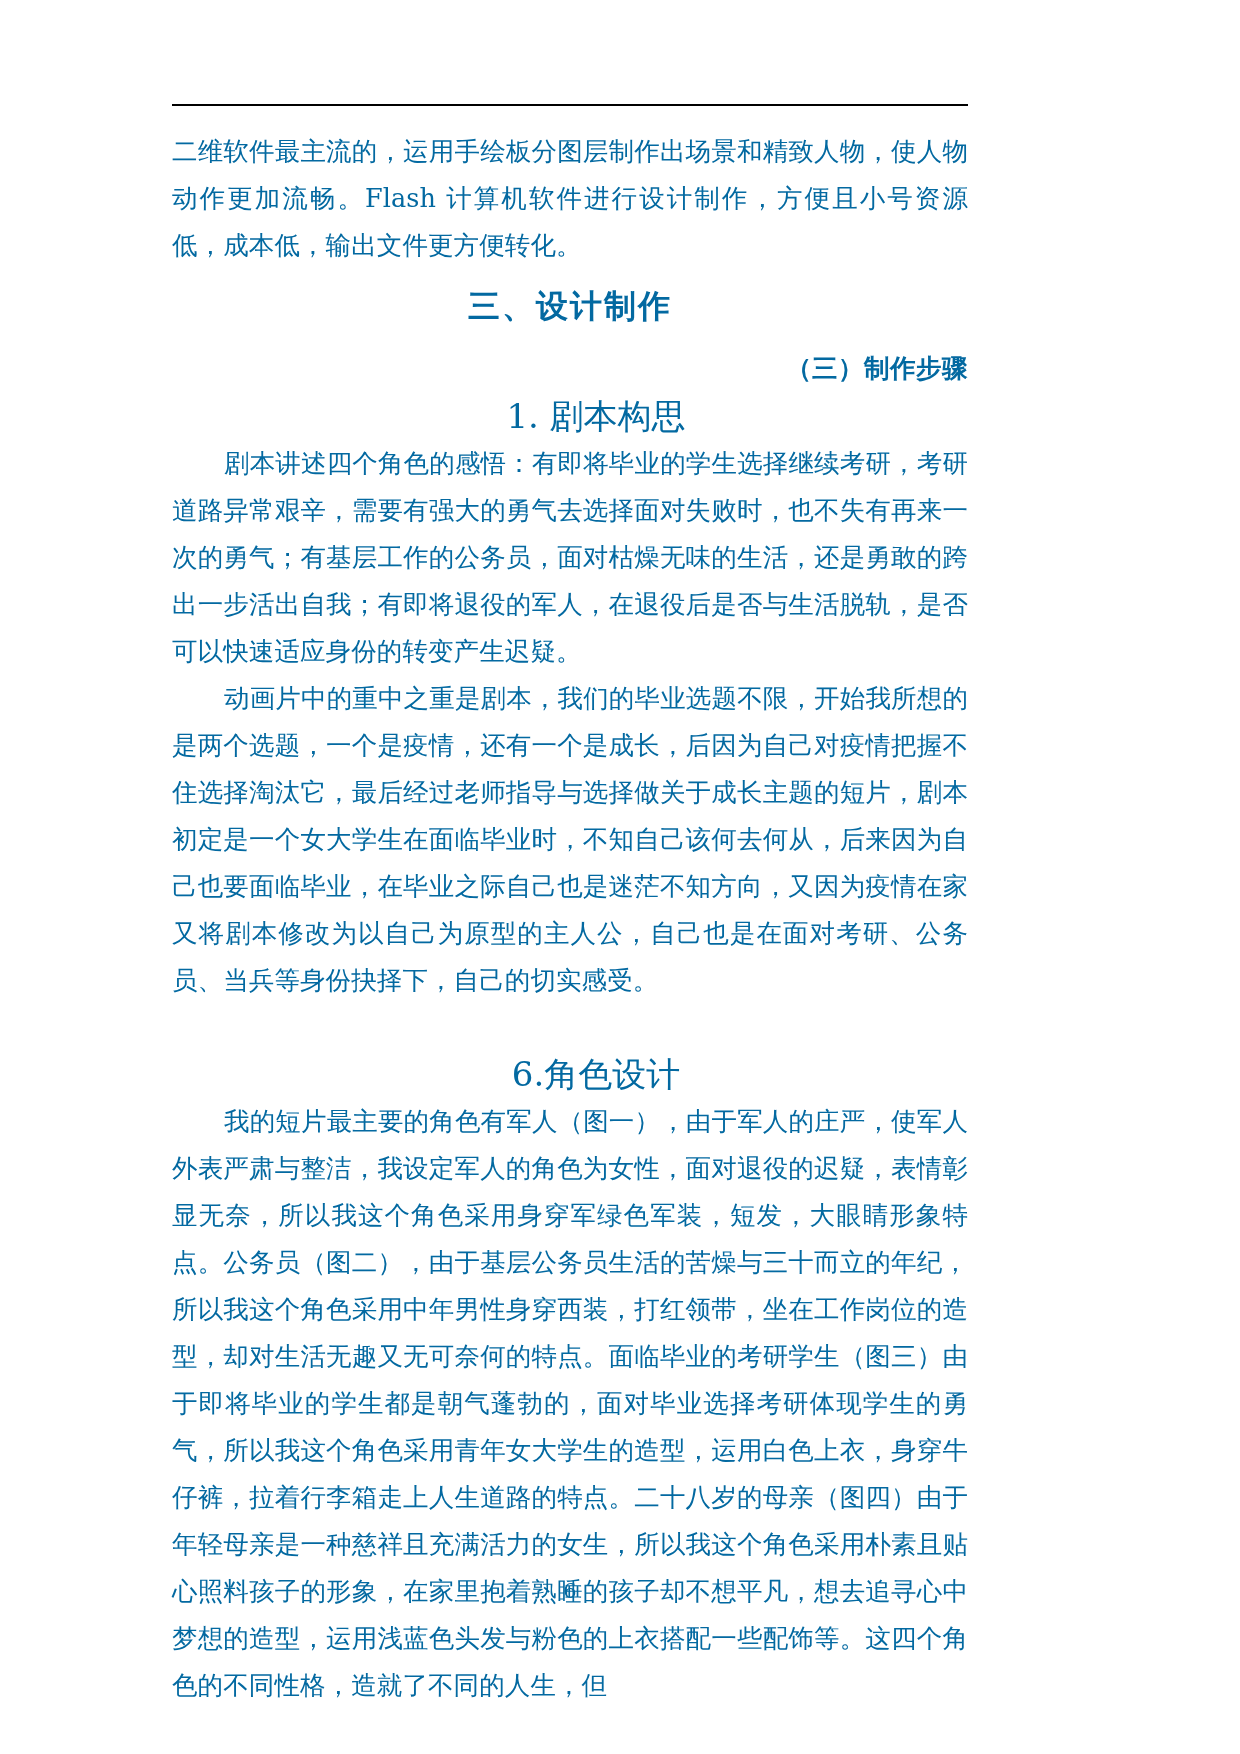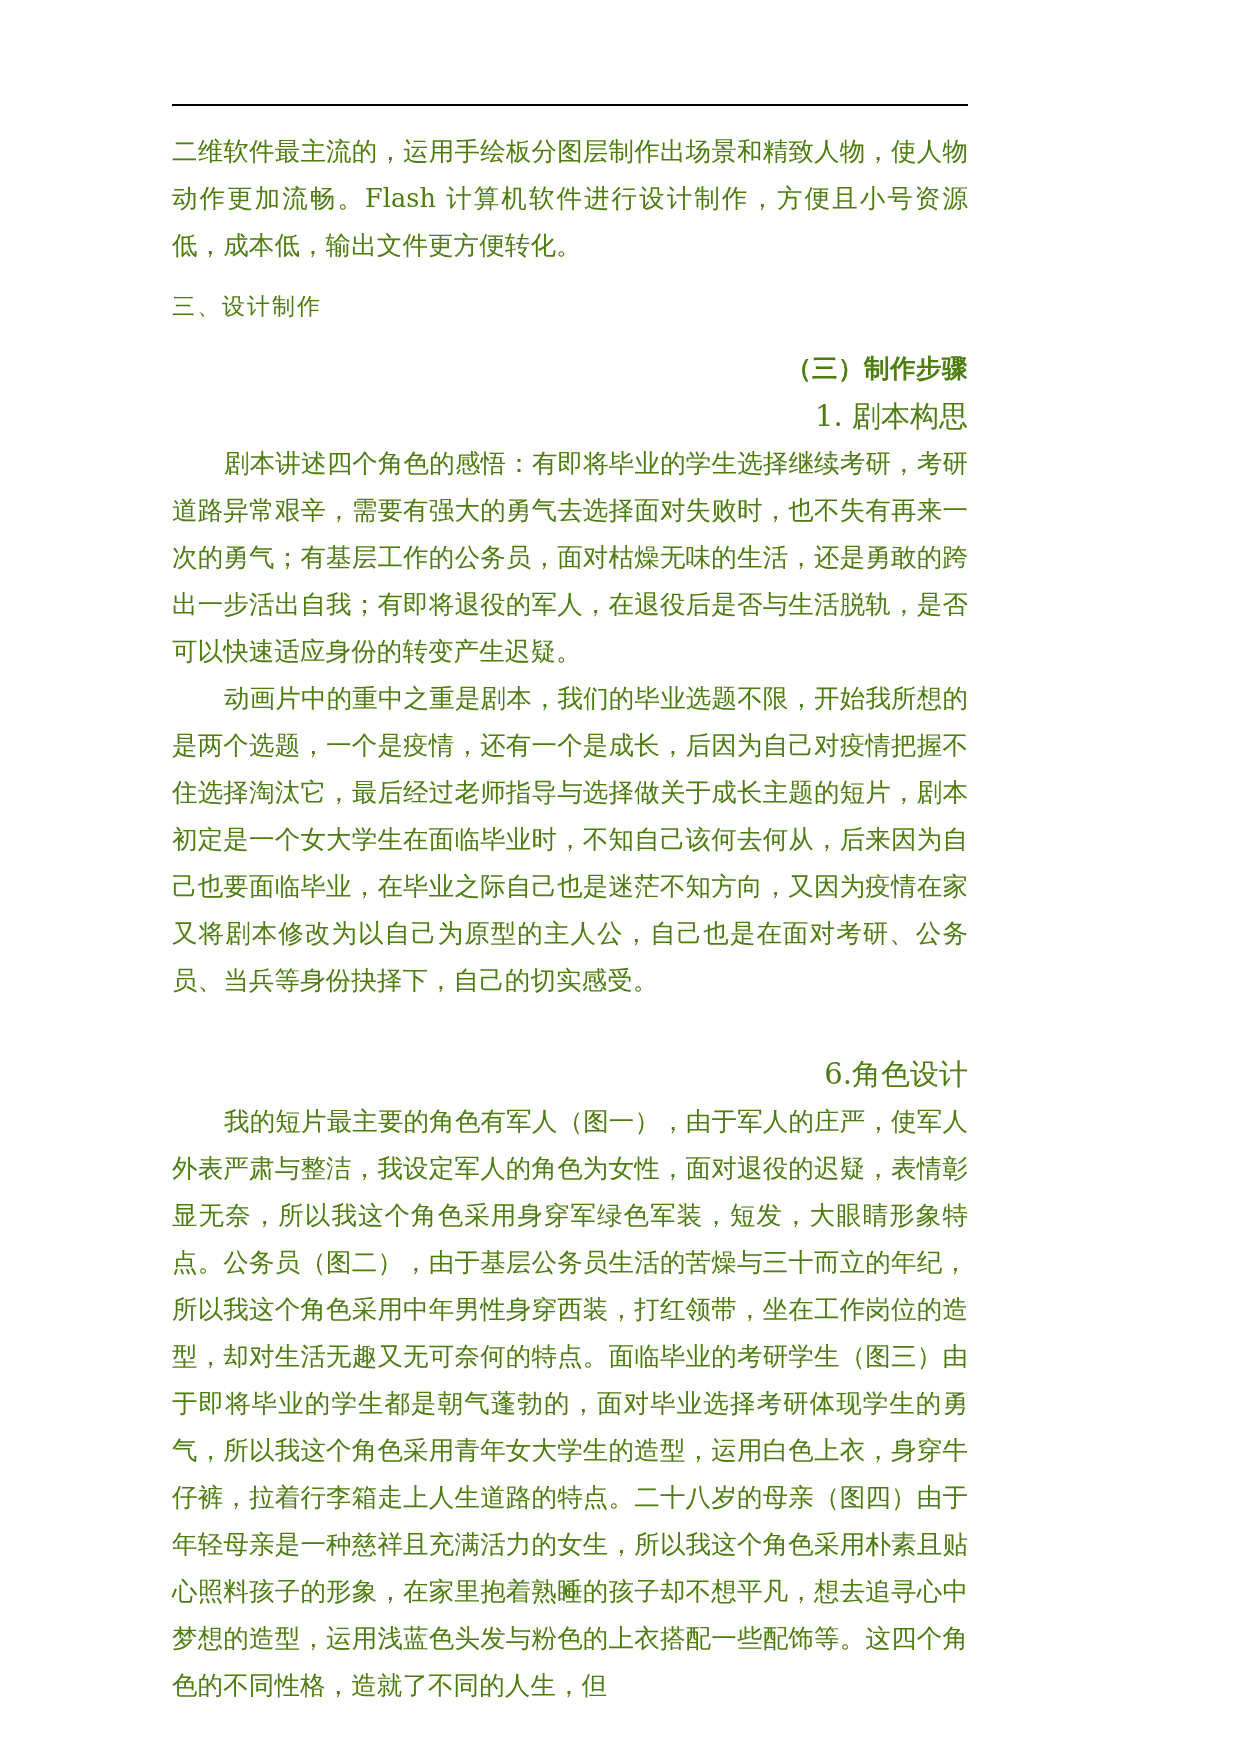--- a/index.html
+++ b/index.html
@@ -8,21 +8,21 @@
     background: #ffffff;
   }
   .page {
     position: relative;
     width: 1240px;
     height: 1754px;
     background: #ffffff;
     box-sizing: border-box;
     overflow: hidden;
     font-family: "DejaVu Serif", "Liberation Serif", serif;
-    color: #4d7c0f;
+    color: #0369a1;
   }
   .content {
     position: absolute;
     left: 172px;
     top: 0;
     width: 796px;
     height: 1754px;
   }
   
   .header-rule {
@@ -47,44 +47,44 @@
     text-justify: inter-ideograph;
     letter-spacing: 0.1px;
     font-family: "DejaVu Serif", "Liberation Serif", serif;
   }
   p.para.indent {
     text-indent: 52px;
   }
   h1.section-title {
     margin: 0;
     padding: 0;
-    font-size: 23px;
+    font-size: 32px;
     line-height: 74px;
-    font-weight: normal;
-    text-align: left;
+    font-weight: bold;
+    text-align: center;
     letter-spacing: 2px;
     font-family: "DejaVu Sans", "Liberation Sans", sans-serif;
   }
   h2.sub-title {
     margin: 0;
     padding: 0;
     font-size: 25.5px;
     line-height: 50px;
     font-weight: bold;
     text-align: right;
     text-indent: 52px;
     letter-spacing: 0.5px;
     font-family: "DejaVu Sans", "Liberation Sans", sans-serif;
   }
   p.numbered {
     margin: 0;
-    font-size: 29px;
+    font-size: 34px;
     line-height: 47px;
     text-indent: 52px;
-    text-align: right;
+    text-align: center;
     font-family: "DejaVu Serif", "Liberation Serif", serif;
   }
   .spacer-line {
     height: 47px;
   }
   .page-number {
     position: absolute;
     left: 0;
     top: 1578px;
     width: 796px;

